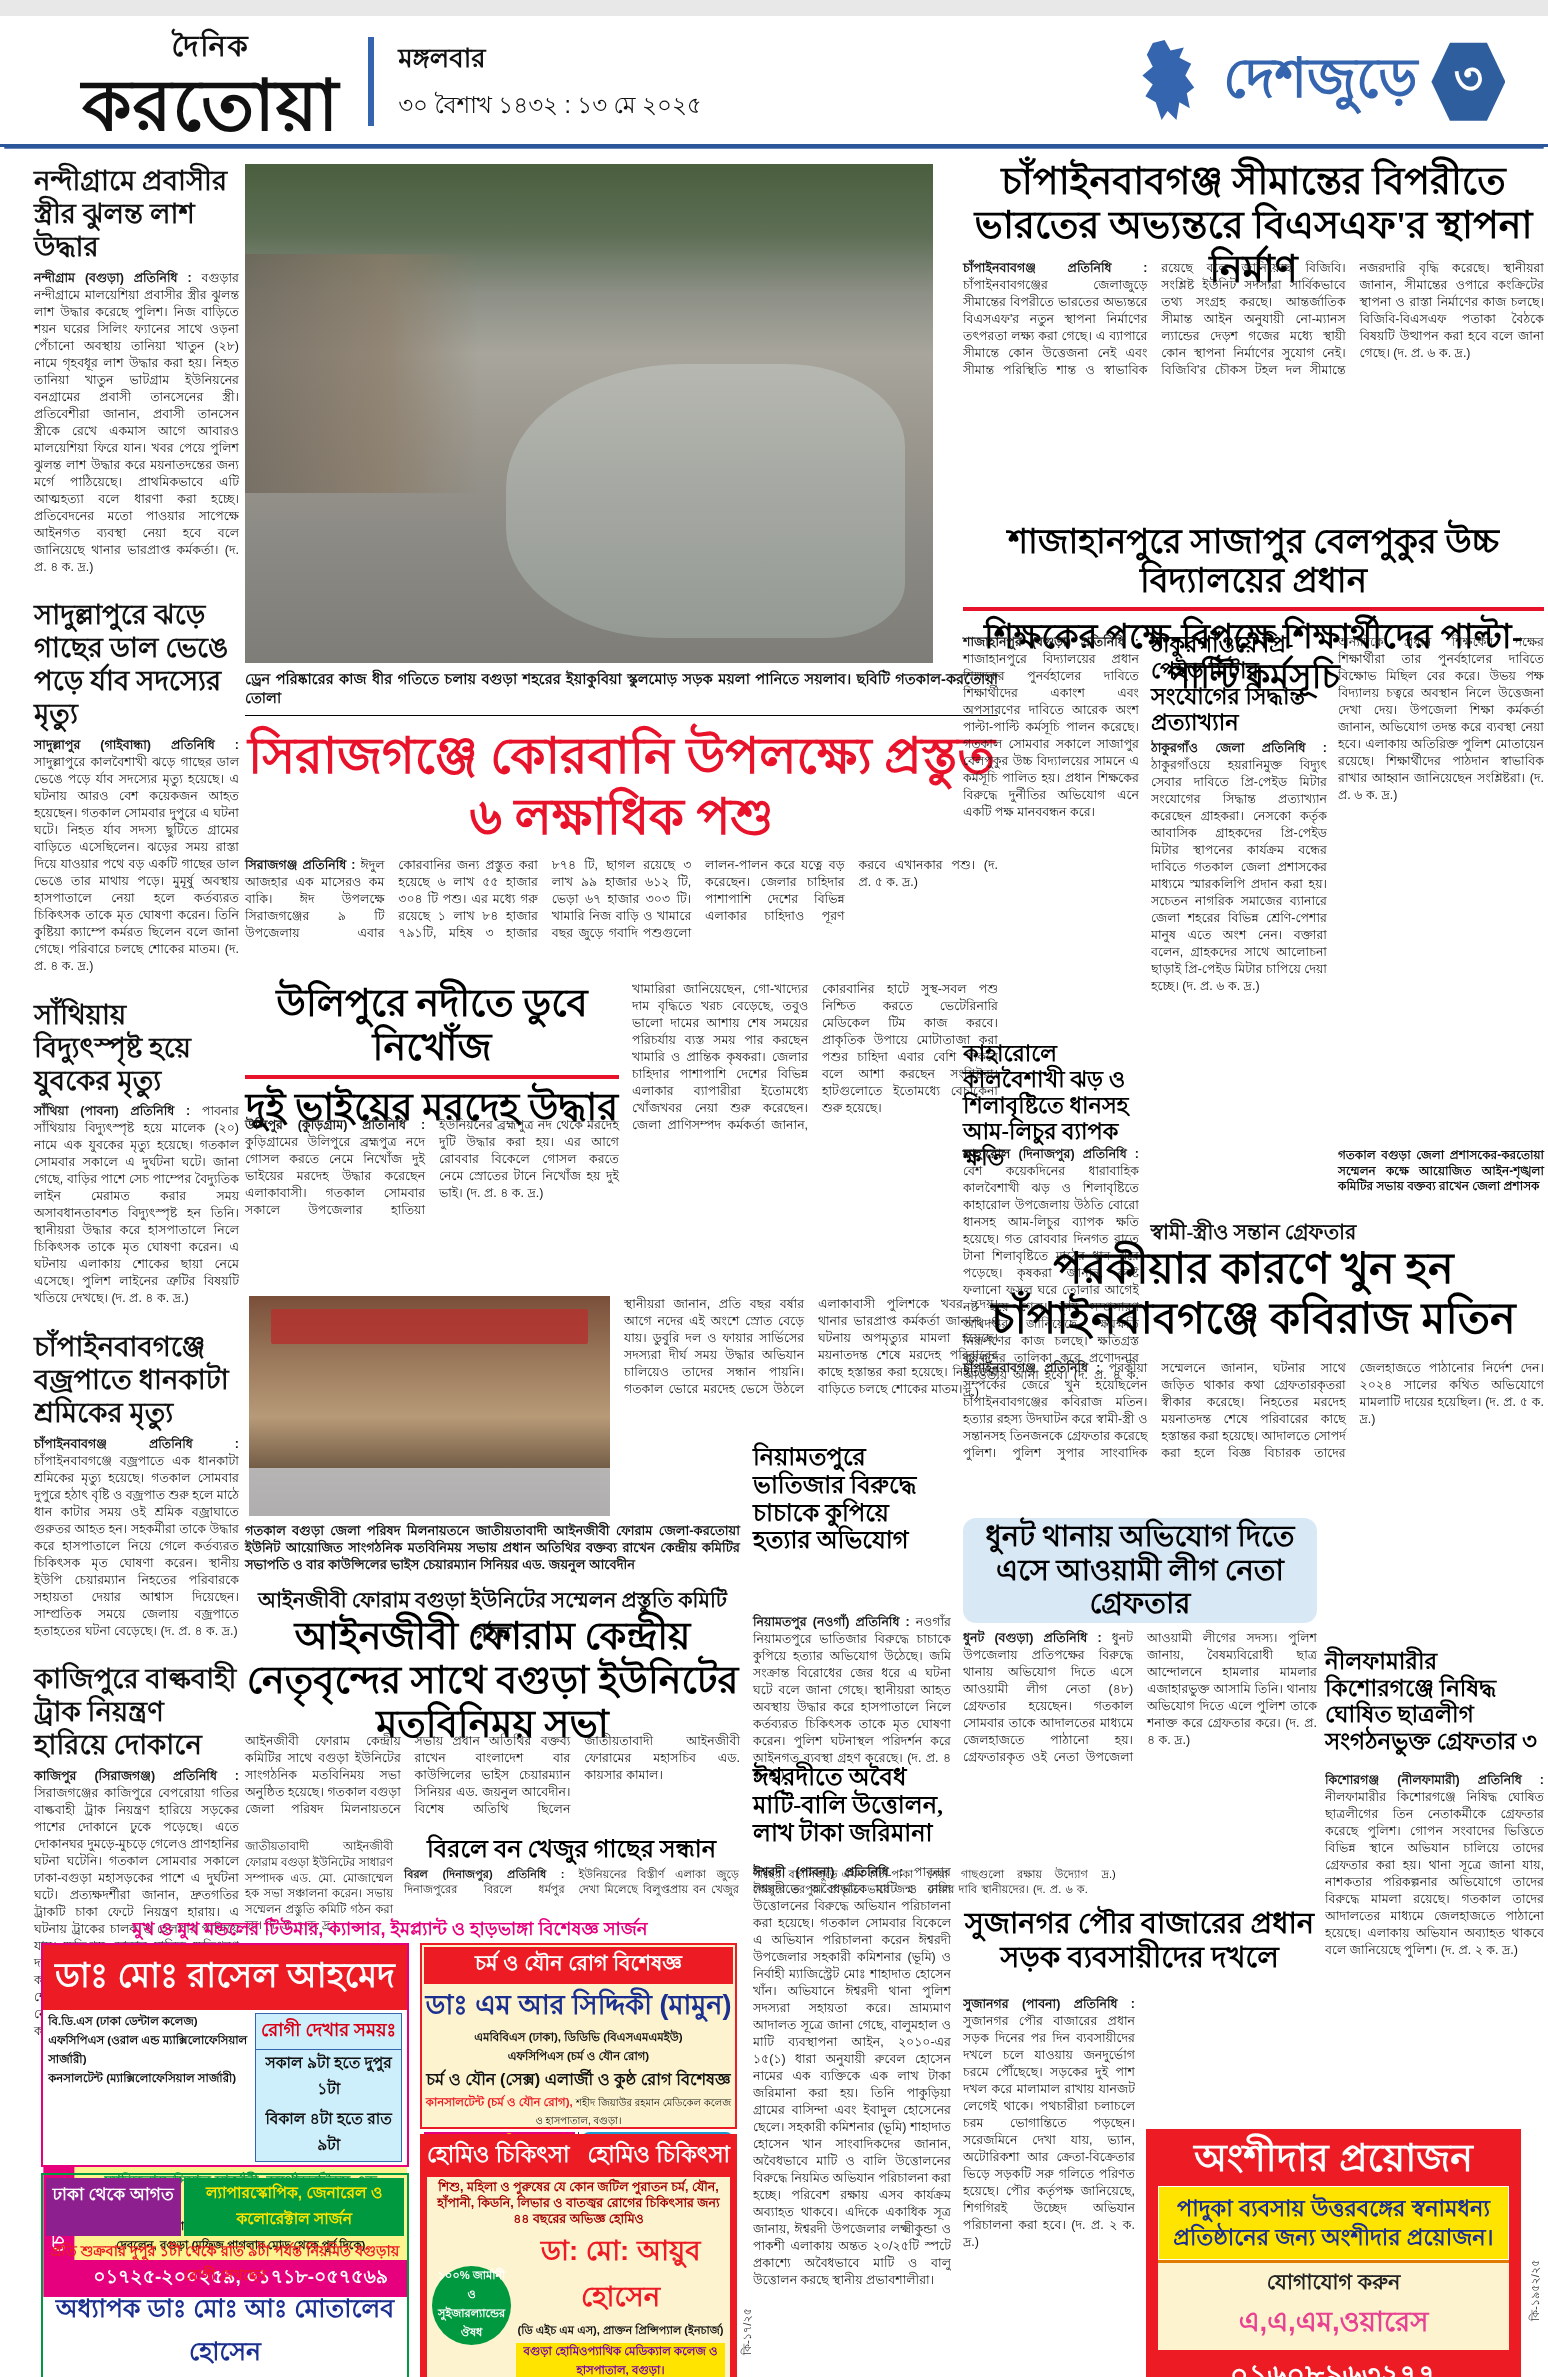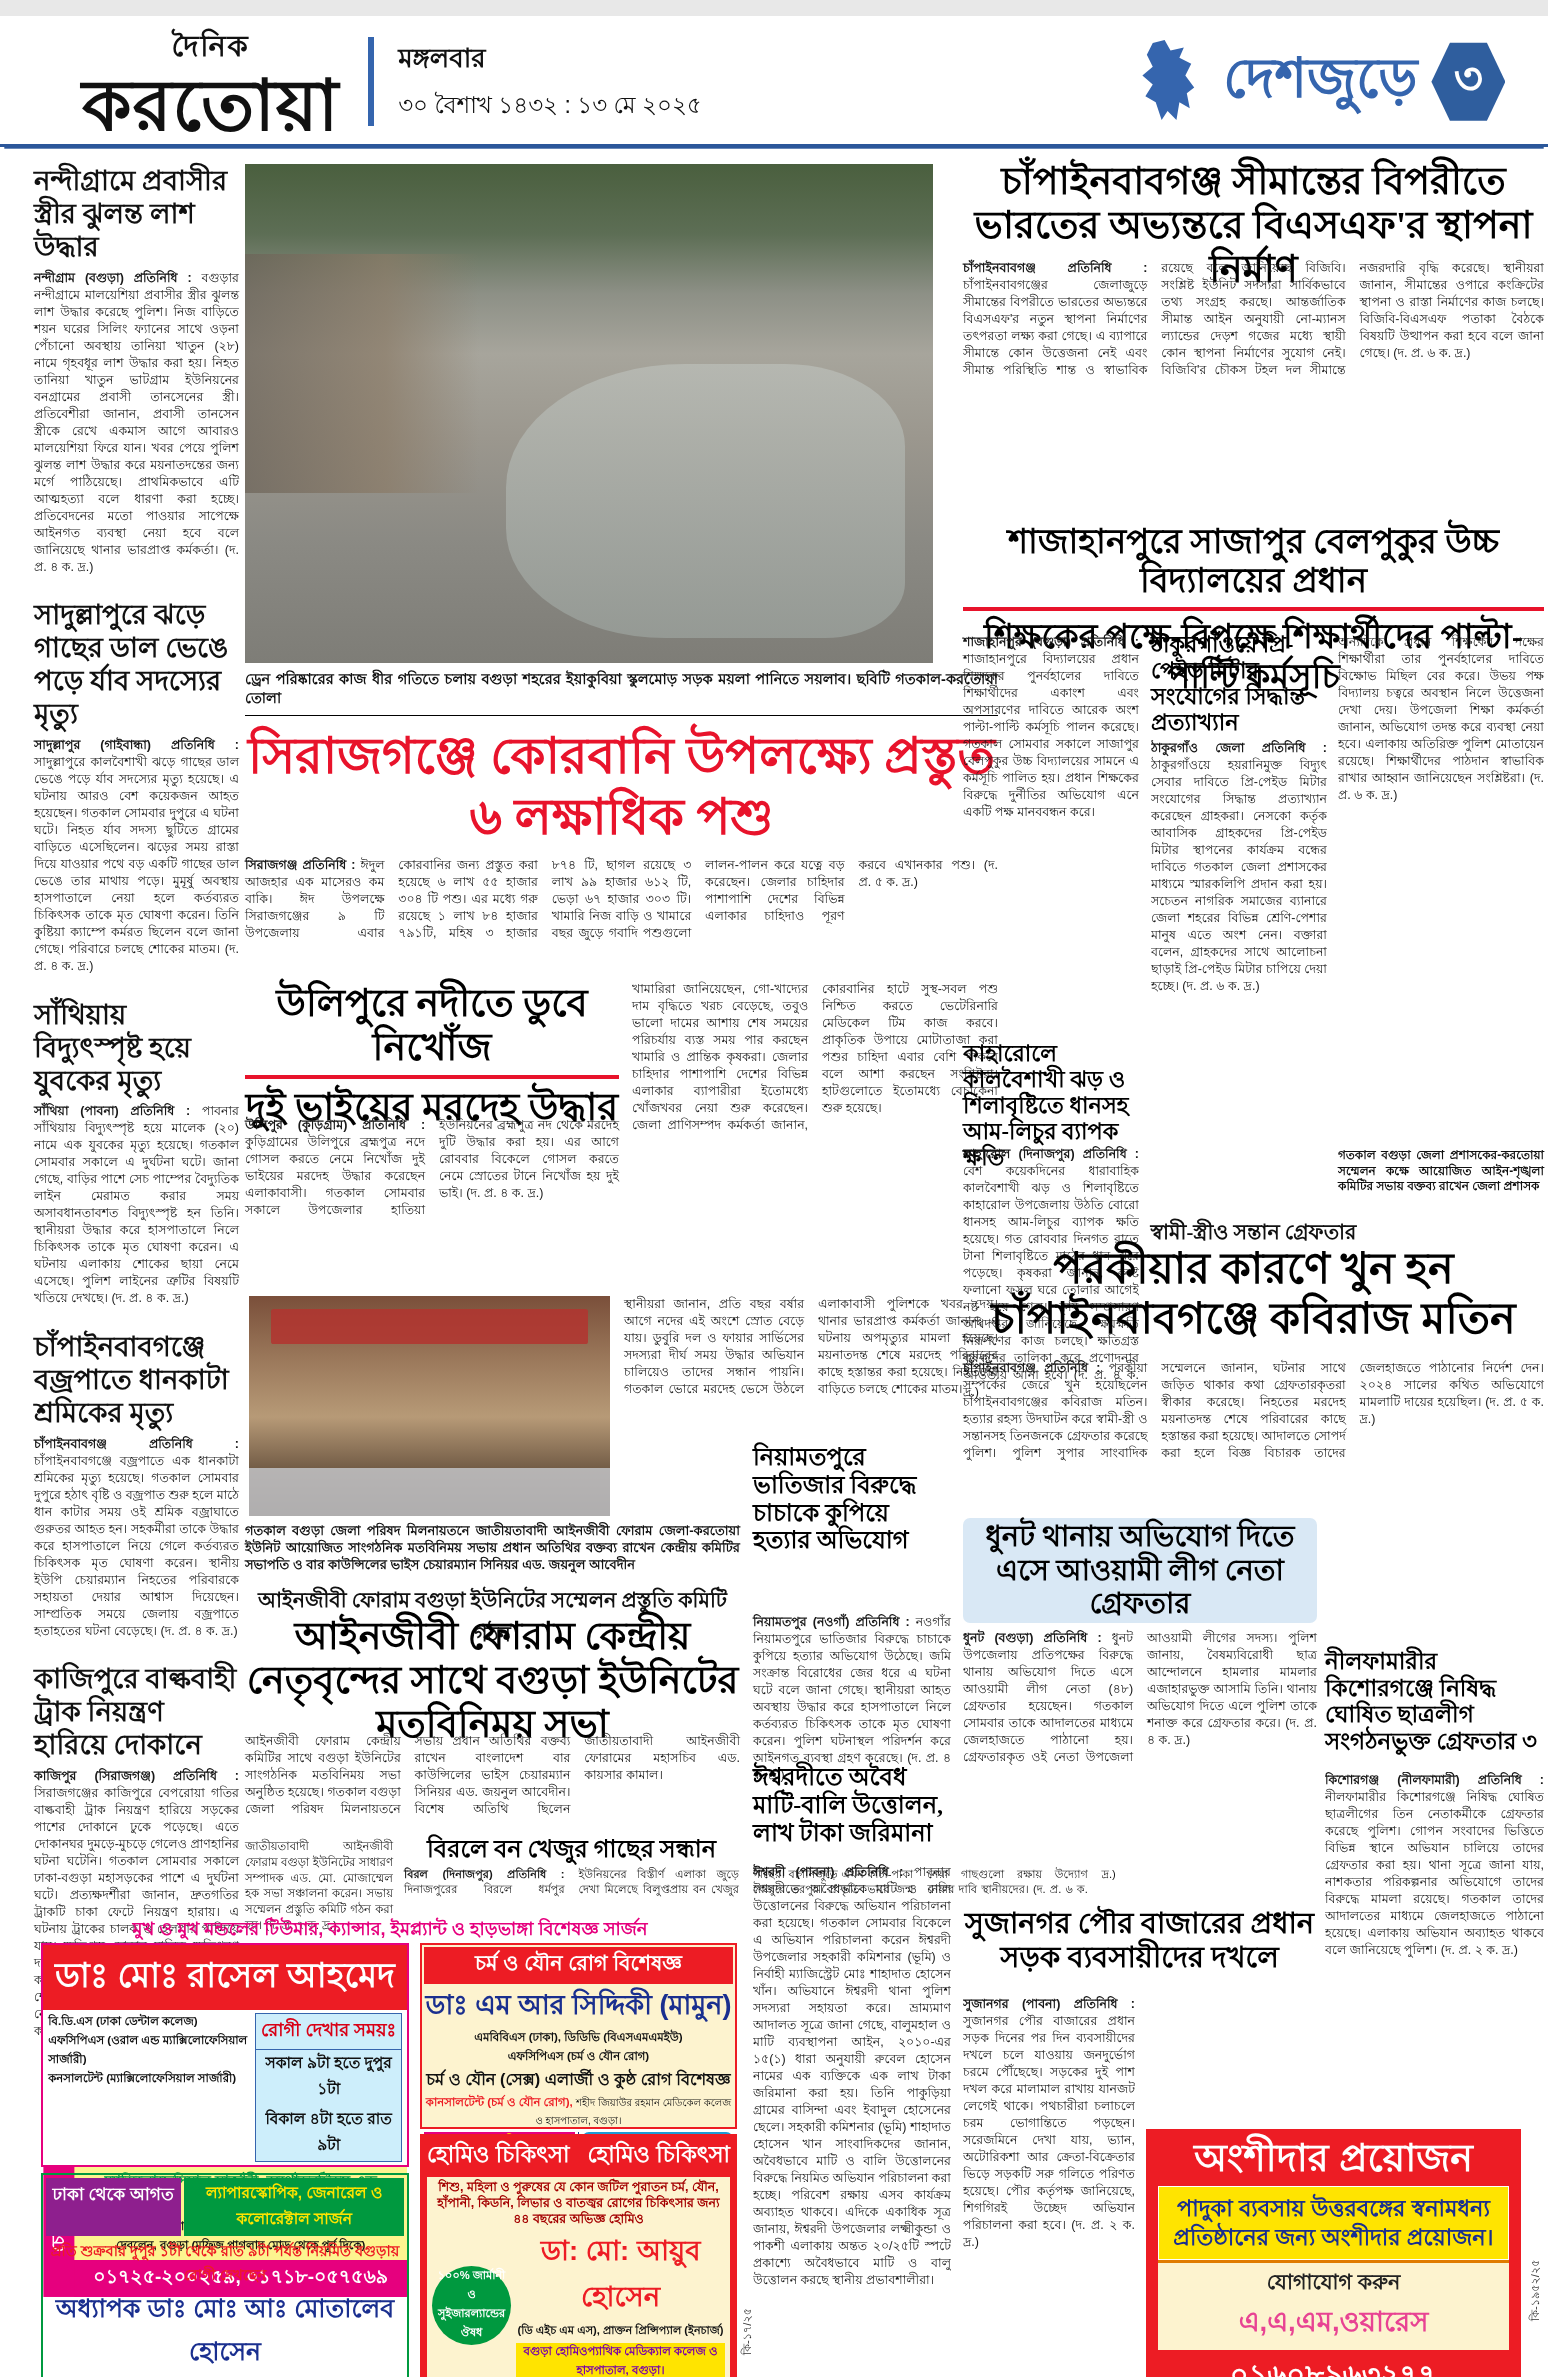--- a/index.html
+++ b/index.html
@@ -39,21 +39,21 @@
   #lead-photo{background:
     linear-gradient(180deg,#4a5f3e 0%,#5d6e55 14%,#8d9086 26%,#a7a59c 38%,#9b978e 55%,#8b8a84 75%,#7e7d77 100%)}
   .puddle{position:absolute;left:38%;top:40%;width:58%;height:55%;background:linear-gradient(180deg,#b9bcb6,#9aa09b);border-radius:45% 30% 20% 40%;opacity:.8}
   .crowd{position:absolute;left:0;top:18%;width:34%;height:48%;background:linear-gradient(90deg,#6b6257,#8a7a66 60%,transparent);opacity:.7}
   .meet-photo{background:linear-gradient(180deg,#7a4f3a 0%,#9c7a5c 30%,#b79a77 55%,#6e5843 80%,#4e3c2c 100%)}
   .banner-strip{position:absolute;left:6%;top:6%;width:88%;height:16%;background:#b3342f;opacity:.85;border-radius:2.6px}
   .table-strip{position:absolute;left:0;bottom:0;width:100%;height:22%;background:#c8cbd0;opacity:.8}
   .photo-label{position:absolute;left:6.9px;bottom:26%;background:var(--blue);color:#fff;font-weight:bold;font-size:15.5px;padding:1.7px 8.6px;border-radius:2.6px}
   
   .kicker{font-size:20.6px;font-weight:bold;text-align:center;font-family:"Liberation Serif",serif}
-  .dhunot{background:var(--ltblue);border-radius:7px;display:flex;align-items:center;justify-content:center;padding:6px}
+  .dhunot{background:var(--ltblue);border-radius:13px;display:flex;align-items:center;justify-content:center;padding:6px}
   .vtxt{writing-mode:vertical-rl;transform:rotate(180deg);font-size:11.2px;color:#333}
   
   .adnote{color:var(--magenta);font-weight:bold;font-size:18px;text-align:center}
   .adbox{border:2.6px solid var(--magenta);background:#fff}
   .banner{background:var(--adred);color:#fff;font-weight:900;text-align:center}
   .timebox{background:#cdeefb;border:1.7px solid var(--blue)}
   .timebox .tt{color:#d90016;font-weight:900;font-size:18px;text-align:center;border-bottom:1.7px solid var(--blue);padding:1.7px}
   .timebox .tl{font-weight:bold;font-size:15.5px;text-align:center;padding:1.7px 3.4px}
   .chamber-strip{display:flex}
   .chamber-v{background:var(--magenta);color:#fff;font-weight:bold;font-size:17px;writing-mode:vertical-rl;transform:rotate(180deg);text-align:center;padding:3.4px 1.7px}

